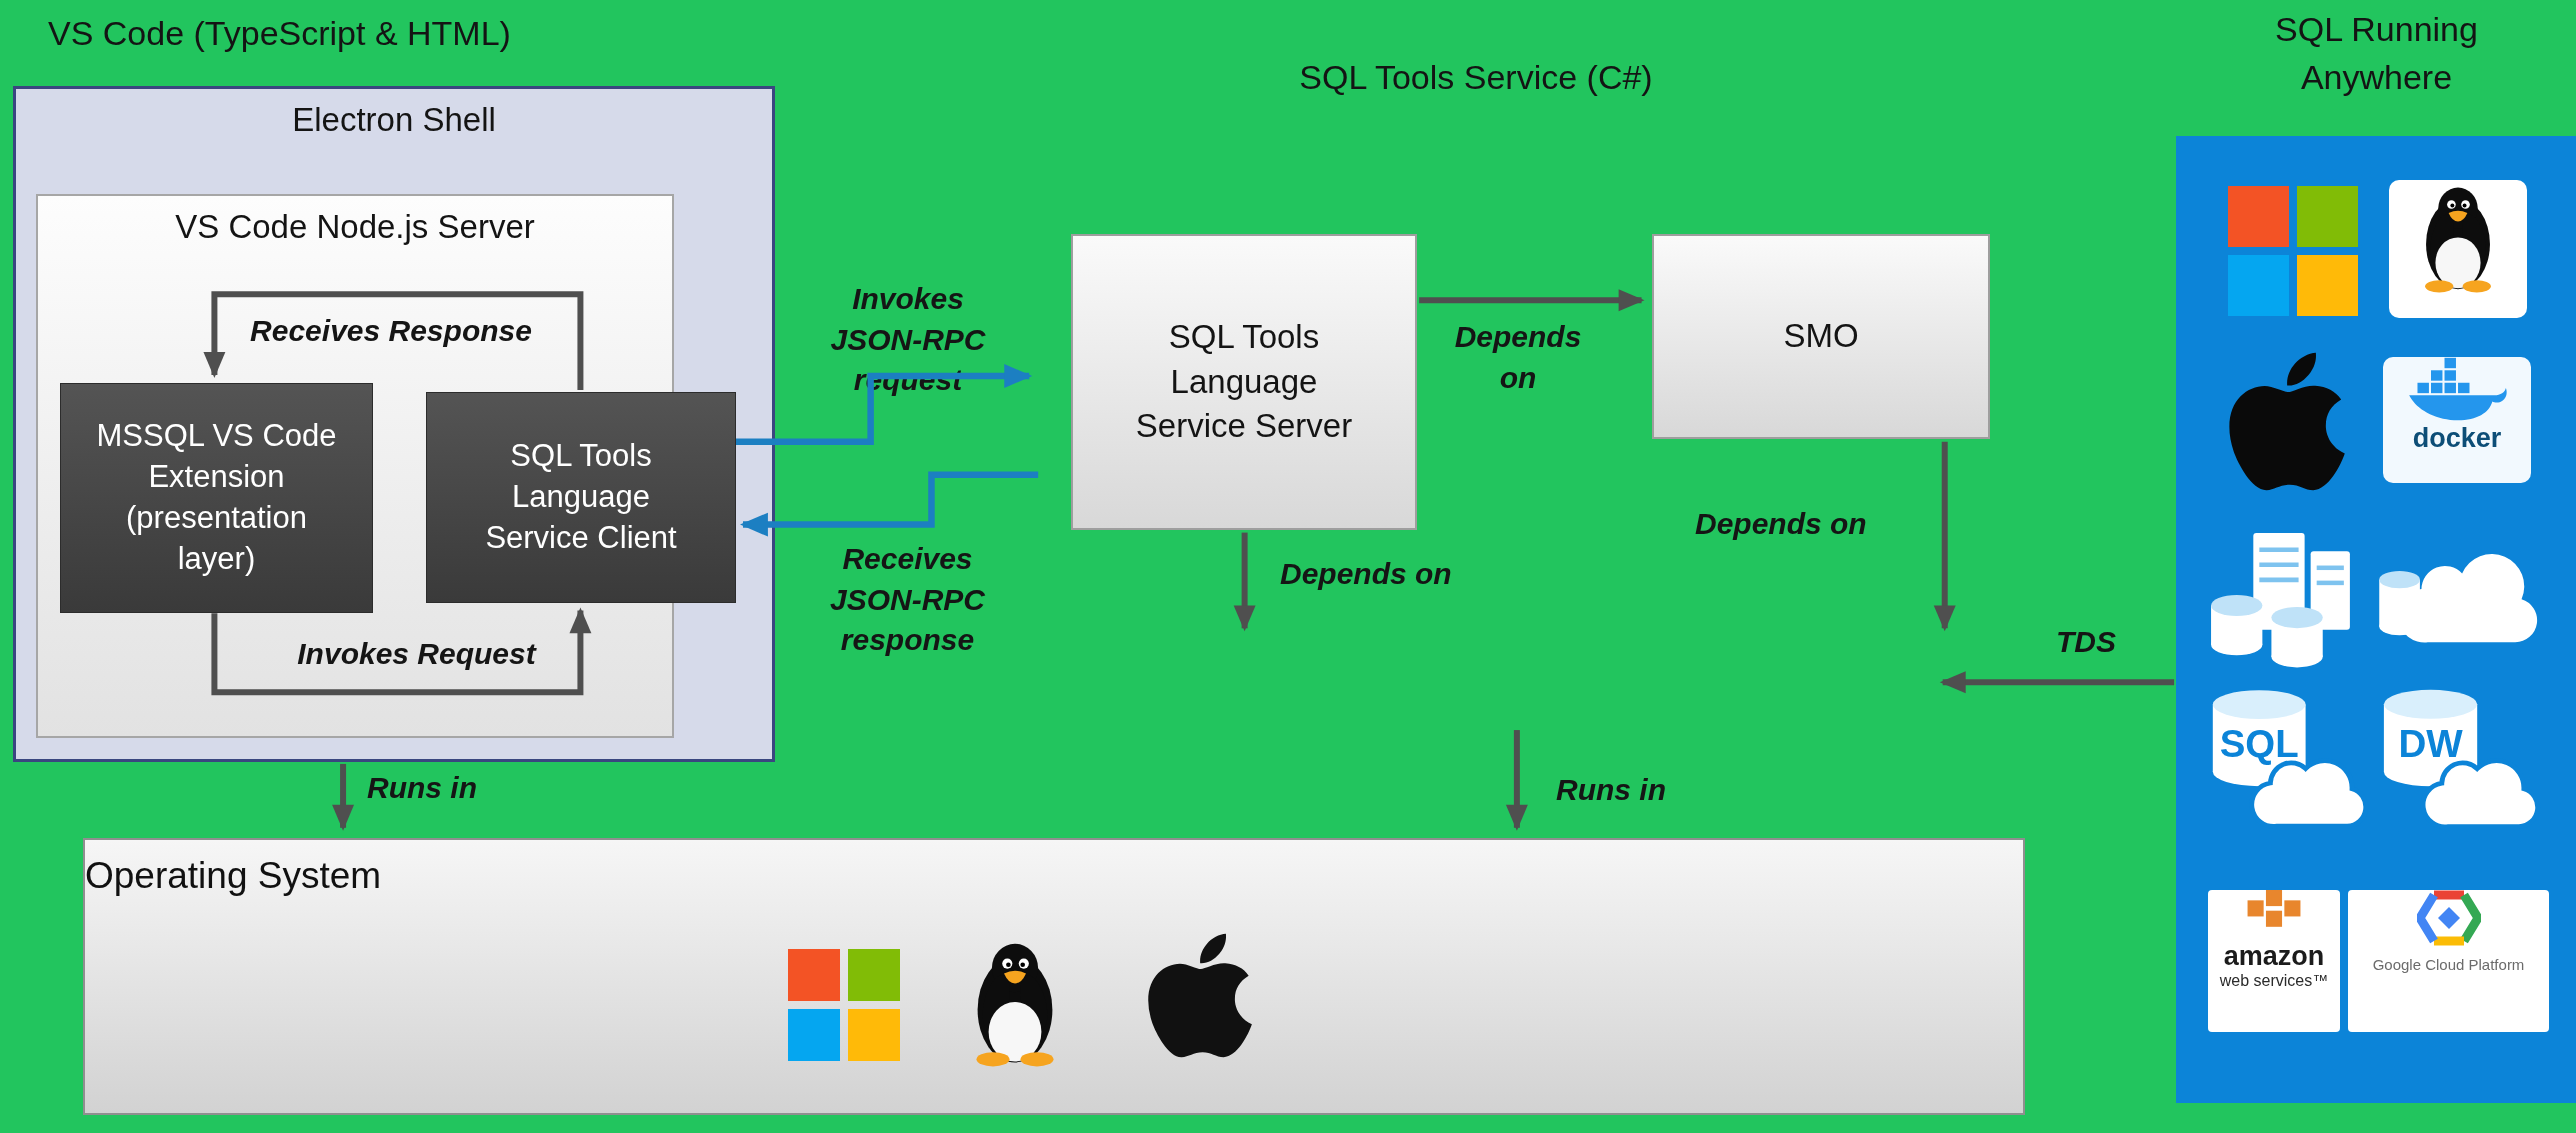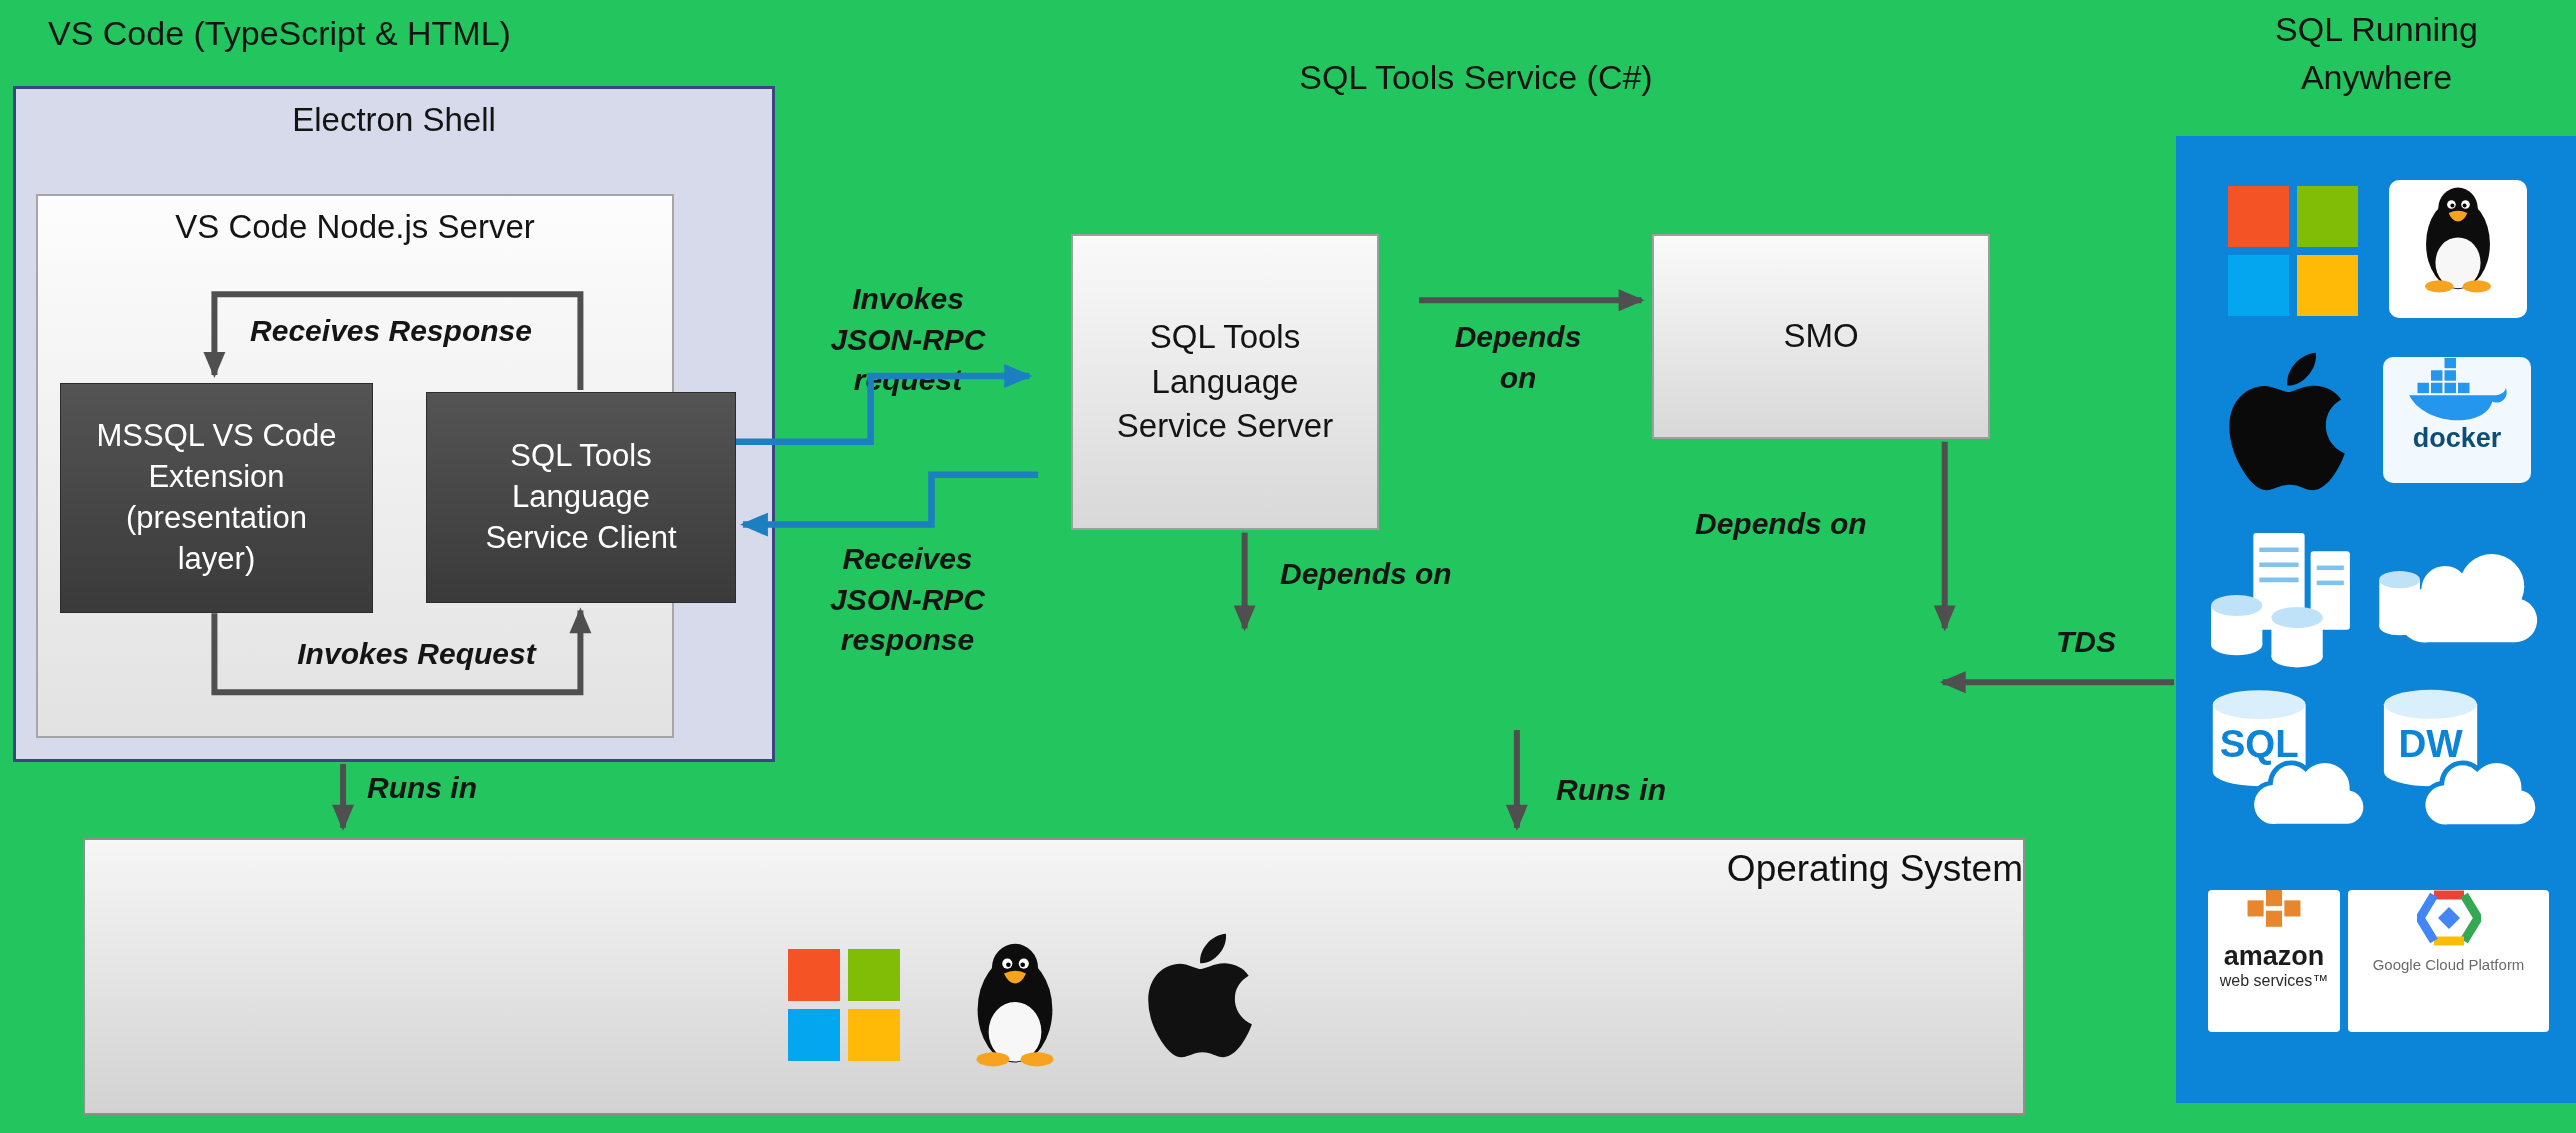--- a/index.html
+++ b/index.html
@@ -15,21 +15,21 @@
   .node-box{background:linear-gradient(180deg,#fdfdfd,#e2e2e2);border:2px solid #a6a6a6}
   .dark-box{background:linear-gradient(180deg,#545454,#3a3a3a);border:1px solid #2c2c2c;color:#fff;
             display:flex;align-items:center;justify-content:center;text-align:center;font-size:31px;line-height:1.32}
   .console{background:linear-gradient(180deg,#dcf0fd 0%,#c2e3f9 45%,#95c9f0 100%);border:3px solid #2e9bd5}
   .console .box-title{padding-top:18px}
   .gray-box{background:linear-gradient(180deg,#fafafa,#d8d8d8);border:2px solid #9e9e9e;
             display:flex;align-items:center;justify-content:center;text-align:center;font-size:33px;color:#141414;line-height:1.35}
   .netcore{background:linear-gradient(180deg,#fcdddd,#f1a8a8);border:2px solid #bf4a4a;
            display:flex;align-items:center;justify-content:center;font-size:33px;color:#141414}
   .os-box{background:linear-gradient(180deg,#f6f6f6,#d2d2d2);border:2px solid #8f8f8f}
-  .os-title{font-size:37px;color:#111;text-align:right;padding-top:8px}
+  .os-title{font-size:37px;color:#111;text-align:left;padding-top:15px}
   .panel{background:#0c84d8}
   .panel > div, .panel > svg{position:absolute}
   .lbl{font-size:30px;font-style:italic;font-weight:600;color:#151515;line-height:1.35}
   .lbl.center{text-align:center}
   .arrows{left:0;top:0;pointer-events:none}
   .ga{stroke:#4f4f4f;stroke-width:6;fill:none}
   .ba{stroke:#1c7fc2;stroke-width:6.5;fill:none}
   .tw{display:block}
   .win-logo{display:grid;grid-template-columns:1fr 1fr;grid-template-rows:1fr 1fr;gap:8px}
   .win-logo i{display:block}
@@ -56,21 +56,21 @@
   <div class="node-box" style="left:36px;top:194px;width:638px;height:544px">
     <div class="box-title">VS Code Node.js Server</div>
   </div>
   <div class="dark-box" style="left:60px;top:383px;width:313px;height:230px">
     <span class="tw" style="width:251px">MSSQL VS Code Extension (presentation layer)</span>
   </div>
   <div class="dark-box" style="left:426px;top:392px;width:310px;height:211px">
     <span class="tw" style="width:214px">SQL Tools Language Service Client</span>
   </div>
 
-  <div class="gray-box" style="left:1071px;top:234px;width:308px;height:296px">
+  <div class="gray-box" style="left:1071px;top:234px;width:346px;height:296px">
     <span class="tw" style="width:244px">SQL Tools Language Service Server</span>
   </div>
   <div class="gray-box" style="left:1652px;top:234px;width:338px;height:205px">
     <span>SMO</span>
   </div>
 
   <div class="os-box" style="left:83px;top:838px;width:1942px;height:277px">
     <div class="os-title">Operating System</div>
   </div>
   <div class="win-logo" style="left:788px;top:949px;width:112px;height:112px">

